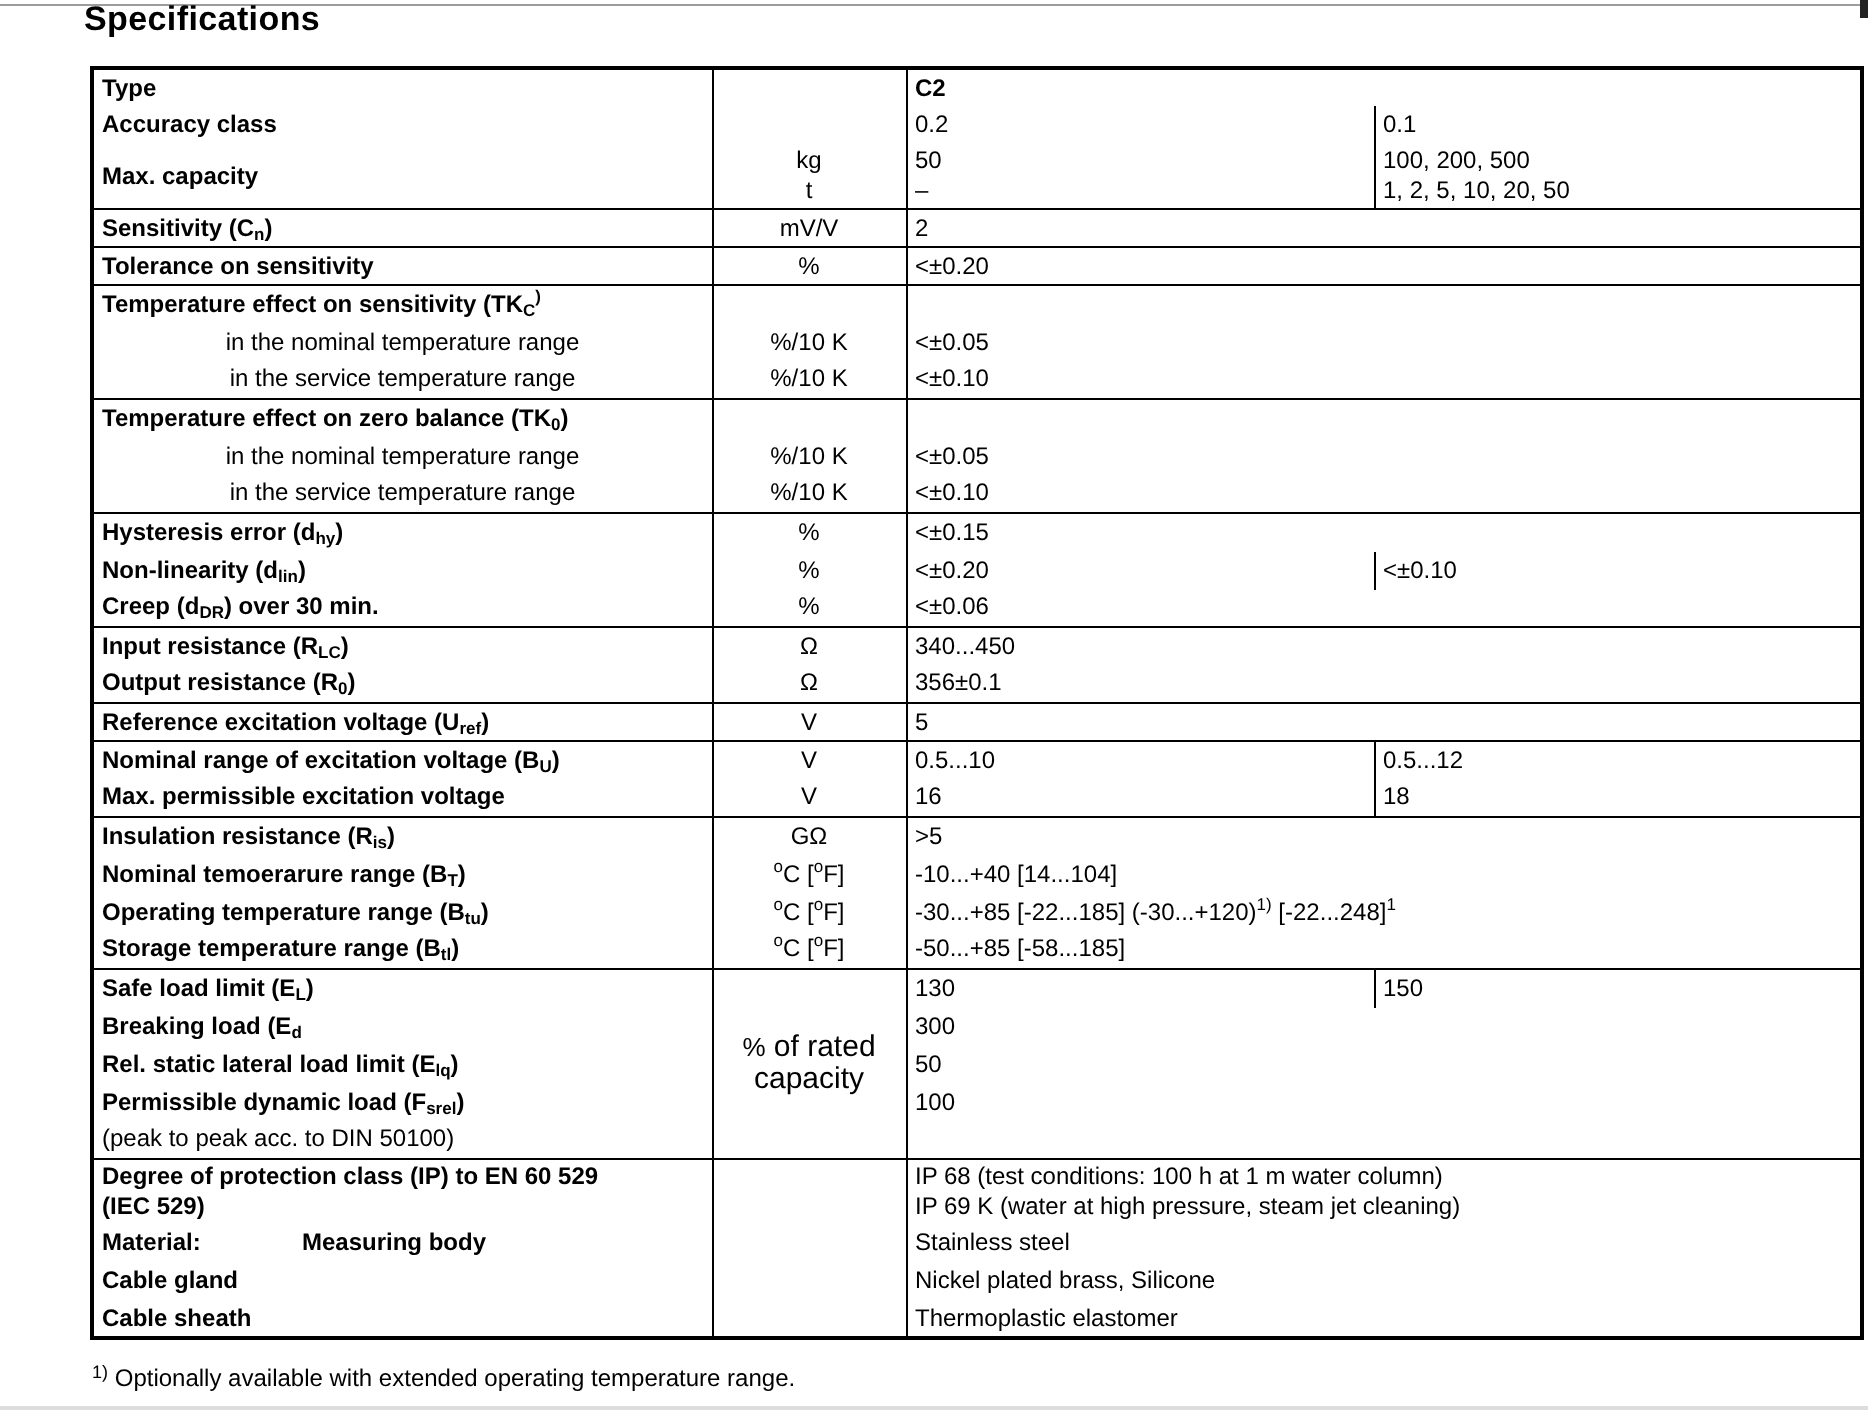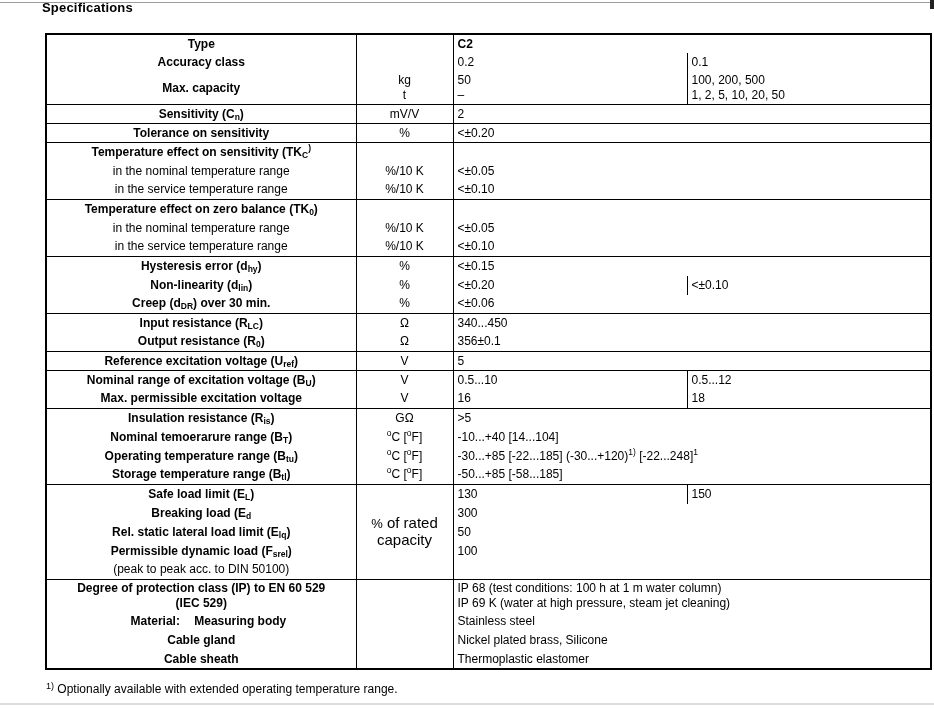--- a/index.html
+++ b/index.html
@@ -1,35 +1,35 @@
 <!DOCTYPE html>
 <html><head>
 <meta charset="utf-8">
 <style>
   html,body{margin:0;padding:0;background:#fff;}
   body{width:934px;height:708px;overflow:hidden;font-family:"Liberation Sans",sans-serif;color:#000;}
   .page{position:relative;width:934px;height:708px;background:#fff;}
   .top-rule{position:absolute;left:0;top:2px;width:934px;height:1px;background:#9c9c9c;}
   .corner-mark{position:absolute;right:0;top:0;width:4px;height:9px;background:#222;}
   .bottom-rule{position:absolute;left:0;top:703px;width:934px;height:2px;background:#dcdcdc;}
-  .title{position:absolute;left:42px;top:0;margin:0;font-size:13px;font-weight:bold;letter-spacing:0.2px;}
+  .title{position:absolute;left:42px;top:0;margin:0;font-size:17px;font-weight:bold;letter-spacing:0.2px;}
   table.spec{position:absolute;left:45px;top:33px;width:885px;border-collapse:collapse;table-layout:fixed;border:2px solid #000;}
   table.spec td{padding:1px 4px;font-size:12px;line-height:15px;vertical-align:middle;overflow:hidden;}
   tr.specrow{height:19px;}
   tr.gs td{border-top:1.5px solid #000;}
-  td.lbl{font-weight:bold;padding-left:14px;text-align:center;}
+  td.lbl{font-weight:bold;padding-left:14px;text-align:left;}
   td.sub{font-weight:normal;padding-left:38px;text-align:center;}
   td.unit{border-left:1.5px solid #000;border-right:1.5px solid #000;text-align:center;font-weight:normal;}
   td.val{text-align:left;font-weight:normal;}
   td.vr{border-left:1.5px solid #000;margin-top:14px;}
   td.b{font-weight:bold;}
   td.top{vertical-align:top;padding-top:3px;}
   td.note{font-weight:normal;font-size:11px;padding-left:14px;line-height:13px;}
   td.ind2{padding-left:92px;}
-  .pfx{display:inline-block;width:78px;}
+  .pfx{display:inline-block;width:100px;}
   .pct{font-size:13px;}
   .ofr{font-size:15px;}
   sup{font-size:8.5px;vertical-align:5px;line-height:0;}
   sub{font-size:8.5px;vertical-align:-2px;line-height:0;}
   .footnote{position:absolute;left:46px;top:682px;font-size:12px;}
   .footnote sup{font-size:9px;vertical-align:4px;}
 </style>
 </head>
 <body>
 

